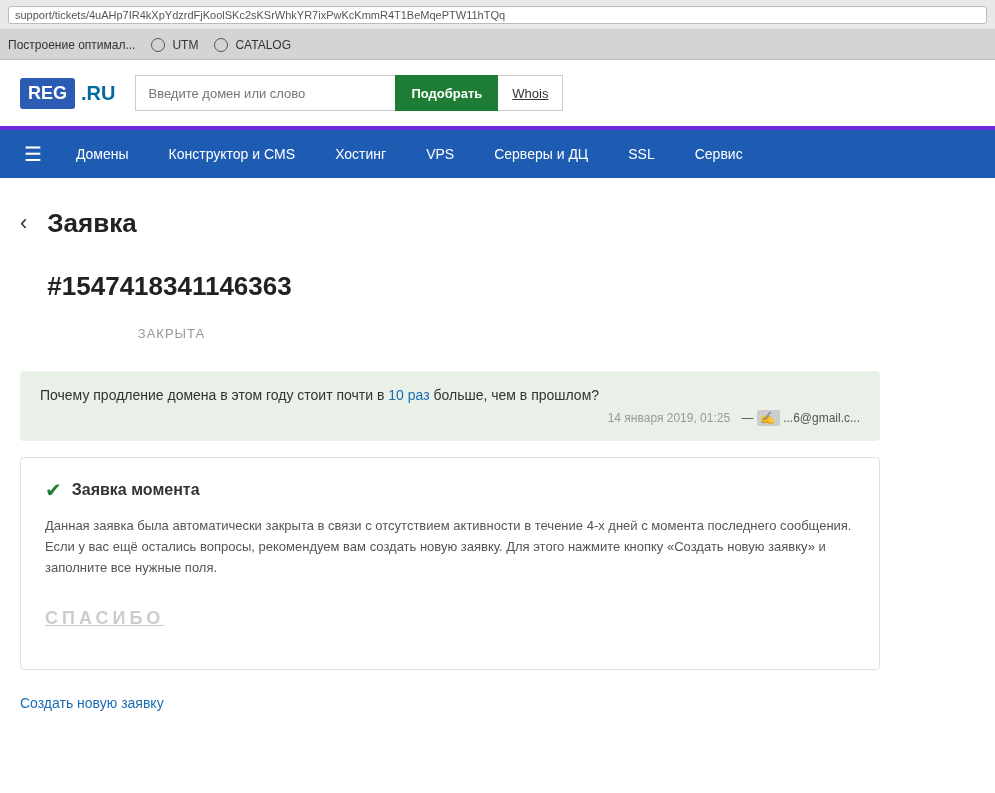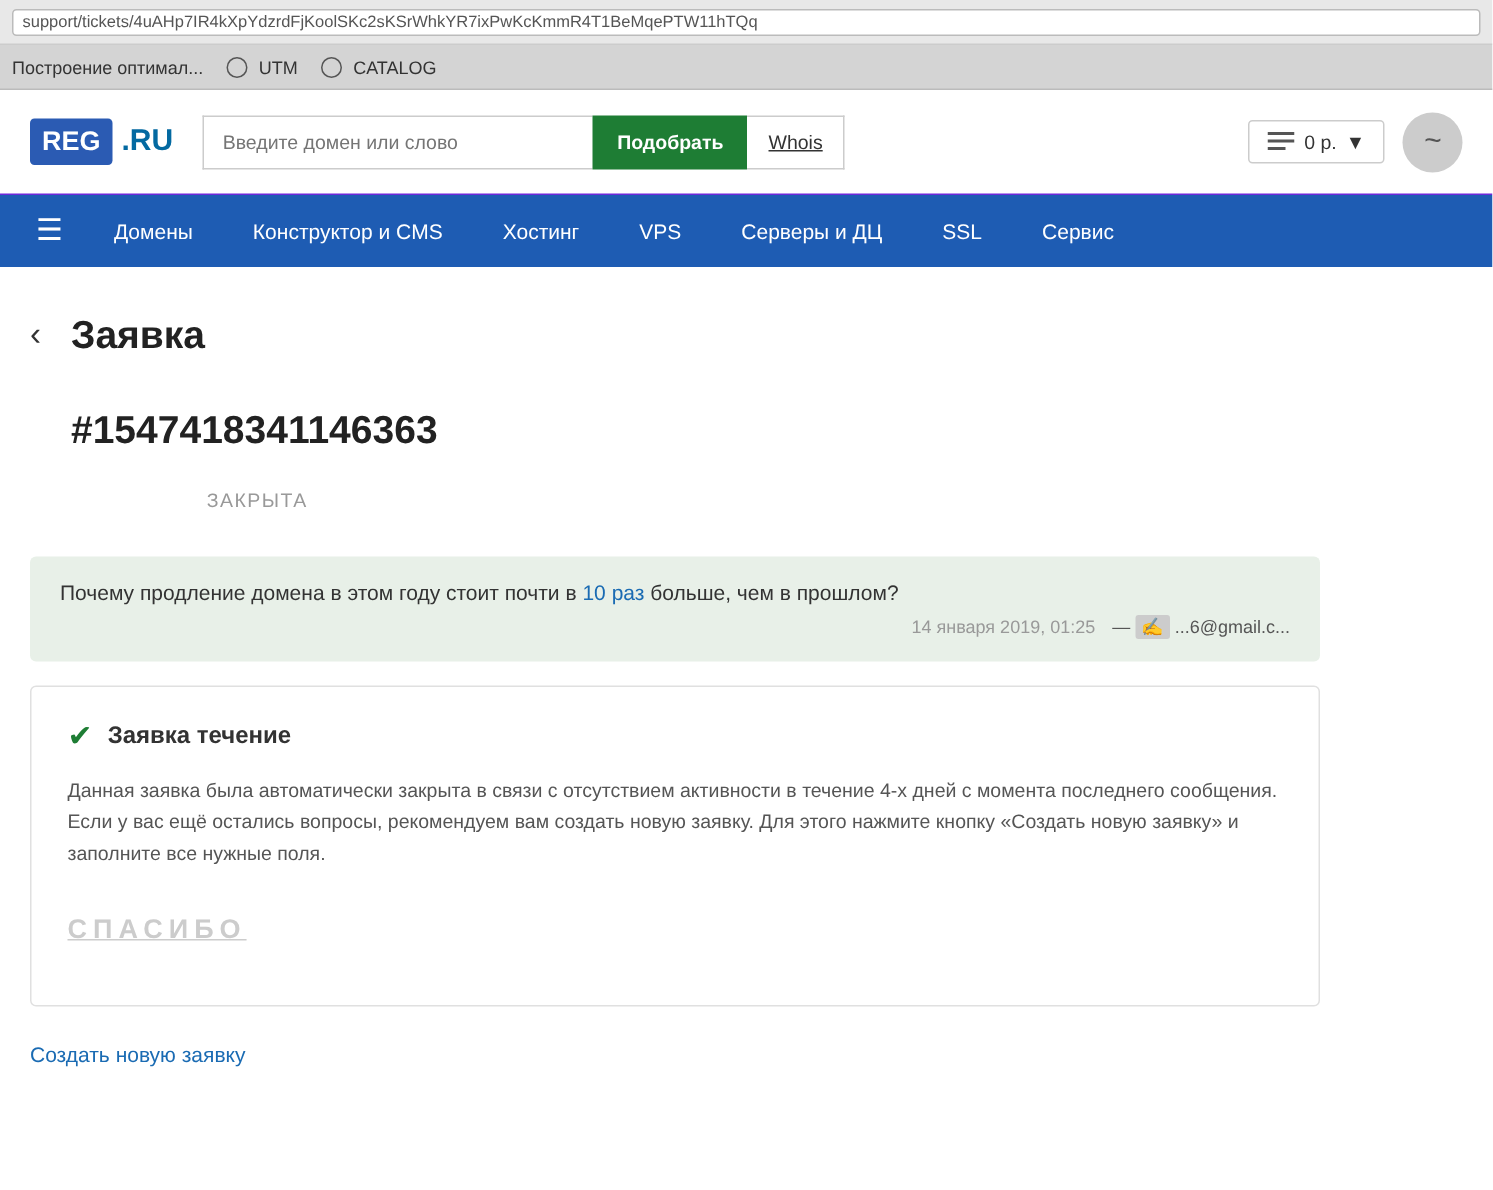--- a/index.html
+++ b/index.html
@@ -45,21 +45,21 @@
       color: #333;
     }
 
     
     .header {
       background: #fff;
       padding: 10px 20px;
       display: flex;
       align-items: center;
       gap: 20px;
-      border-bottom: 1px solid #6d28d9;
+      border-bottom: 4px solid #6d28d9;
       height: 70px;
     }
     .logo {
       display: flex;
       align-items: center;
       gap: 2px;
     }
     .logo-box {
       background: #2b5bb3;
       color: #fff;
@@ -321,34 +321,20 @@
 
 <div class="header">
   <div class="logo">
     <div class="logo-box">REG</div>
     <span class="logo-ru">.RU</span>
   </div>
   <div class="search-box">
     <input class="search-input" type="text" placeholder="Введите домен или слово" style="">
     <button class="btn-search">Подобрать</button>
     <button class="btn-whois">Whois</button>
-  </div>
-  <div class="header-right">
-    <div class="balance-btn">
-      <svg width="18" height="14" viewBox="0 0 18 14">
-        <rect x="0" y="0" width="18" height="2" fill="#555"></rect>
-        <rect x="0" y="5" width="18" height="2" fill="#555"></rect>
-        <rect x="0" y="10" width="12" height="2" fill="#555"></rect>
-      </svg>
-      <span>0 р.</span>
-      <span>▼</span>
-    </div>
-    <div class="avatar">
-      <span class="avatar-scribble">~</span>
-    </div>
   </div>
 </div>
 
 <div class="navbar">
   <div class="nav-hamburger">☰</div>
   <div class="nav-item">Домены</div>
   <div class="nav-item">Конструктор и CMS</div>
   <div class="nav-item">Хостинг</div>
   <div class="nav-item">VPS</div>
   <div class="nav-item">Серверы и ДЦ</div>
@@ -380,21 +366,21 @@
     <div class="message-meta">
       <span>14 января 2019, 01:25</span>
       <span style="margin-left:8px;color:#555;">— <span style="background:#ccc;padding:1px 4px;border-radius:2px;">✍</span> <span>...6@gmail.c...</span></span>
     </div>
   </div>
 
   
   <div class="closed-block">
     <div class="closed-header">
       <span class="checkmark-icon">✔</span>
-      <span class="closed-title">Заявка течение</span>
+      <span class="closed-title">Заявка момента</span>
     </div>
     <p class="closed-text">Данная заявка была автоматически закрыта в связи с отсутствием активности в течение 4-х дней с момента последнего сообщения. Если у вас ещё остались вопросы, рекомендуем вам создать новую заявку. Для этого нажмите кнопку «Создать новую заявку» и заполните все нужные поля.</p>
     <div class="spasibo">СПАСИБО</div>
   </div>
 
   
   <a class="create-new-link" href="#">Создать новую заявку</a>
 
 </div>
 

